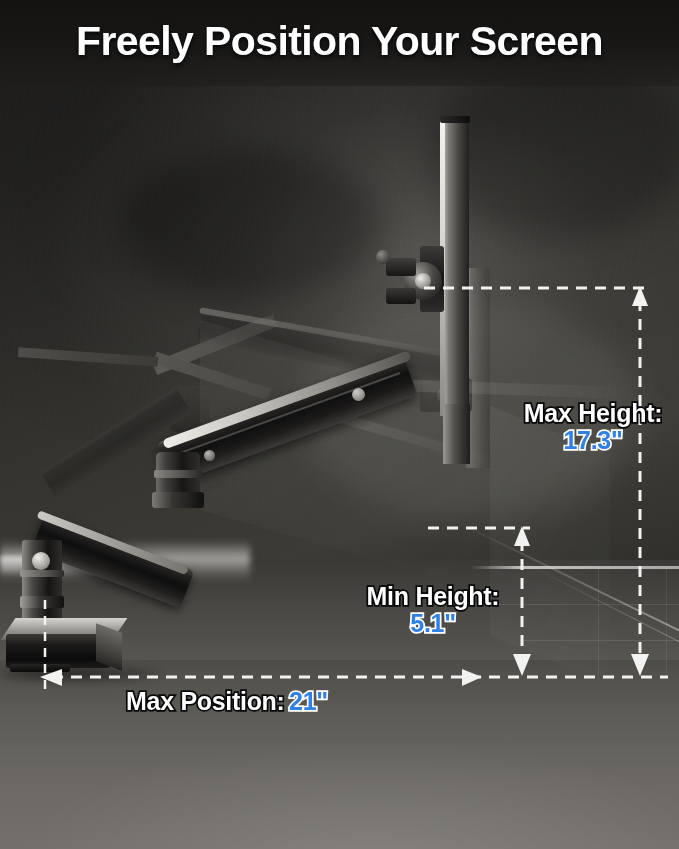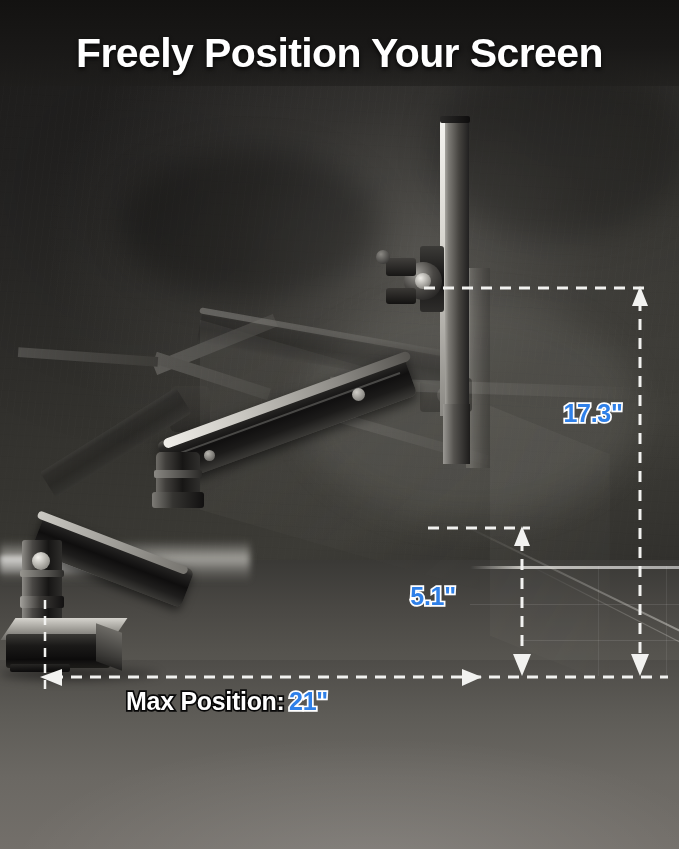--- a/index.html
+++ b/index.html
@@ -112,21 +112,21 @@
     left: 520px; top: 560px;
     width: 230px; height: 1px;
     background: linear-gradient(90deg, rgba(200,198,192,0.0), rgba(210,208,202,0.45));
     transform: rotate(27deg);
     transform-origin: 0 0;
   }
 
   
   .title {
     position: absolute;
-    left: 0; top: 28px;
+    left: 0; top: 16px;
     width: 679px;
     text-align: center;
     color: #ffffff;
     font-size: 41px;
     font-weight: bold;
     letter-spacing: -0.6px;
     line-height: 50px;
     white-space: nowrap;
     text-shadow: 0 2px 4px rgba(0,0,0,0.85);
   }
@@ -310,24 +310,26 @@
 
     <line class="dashthin" x1="45" y1="600" x2="45" y2="690"></line>
     <line class="dash" x1="52" y1="677" x2="668" y2="677"></line>
     <polygon class="head" points="40,677 62,669 62,686"></polygon>
     <polygon class="head" points="482,677 462,669 462,686"></polygon>
   </svg>
 
   <div class="title">Freely Position Your Screen</div>
 
   <div class="callout" style="left:510px;top:400px;width:166px;">
+    <span class="line lbl">Max Height:</span>
     <span class="line val" style="color:#2f80e8;">17.3"</span>
   </div>
 
   <div class="callout" style="left:352px;top:583px;width:162px;">
+    <span class="line lbl">Min Height:</span>
     <span class="line val" style="color:#2f80e8;">5.1"</span>
   </div>
 
   <div class="callout" style="left:126px;top:688px;width:300px;text-align:left;">
     <span class="inline lbl">Max Position:</span>
     <span class="inline val" style="color:#2f80e8;">21"</span>
   </div>
 
 </div>
 

